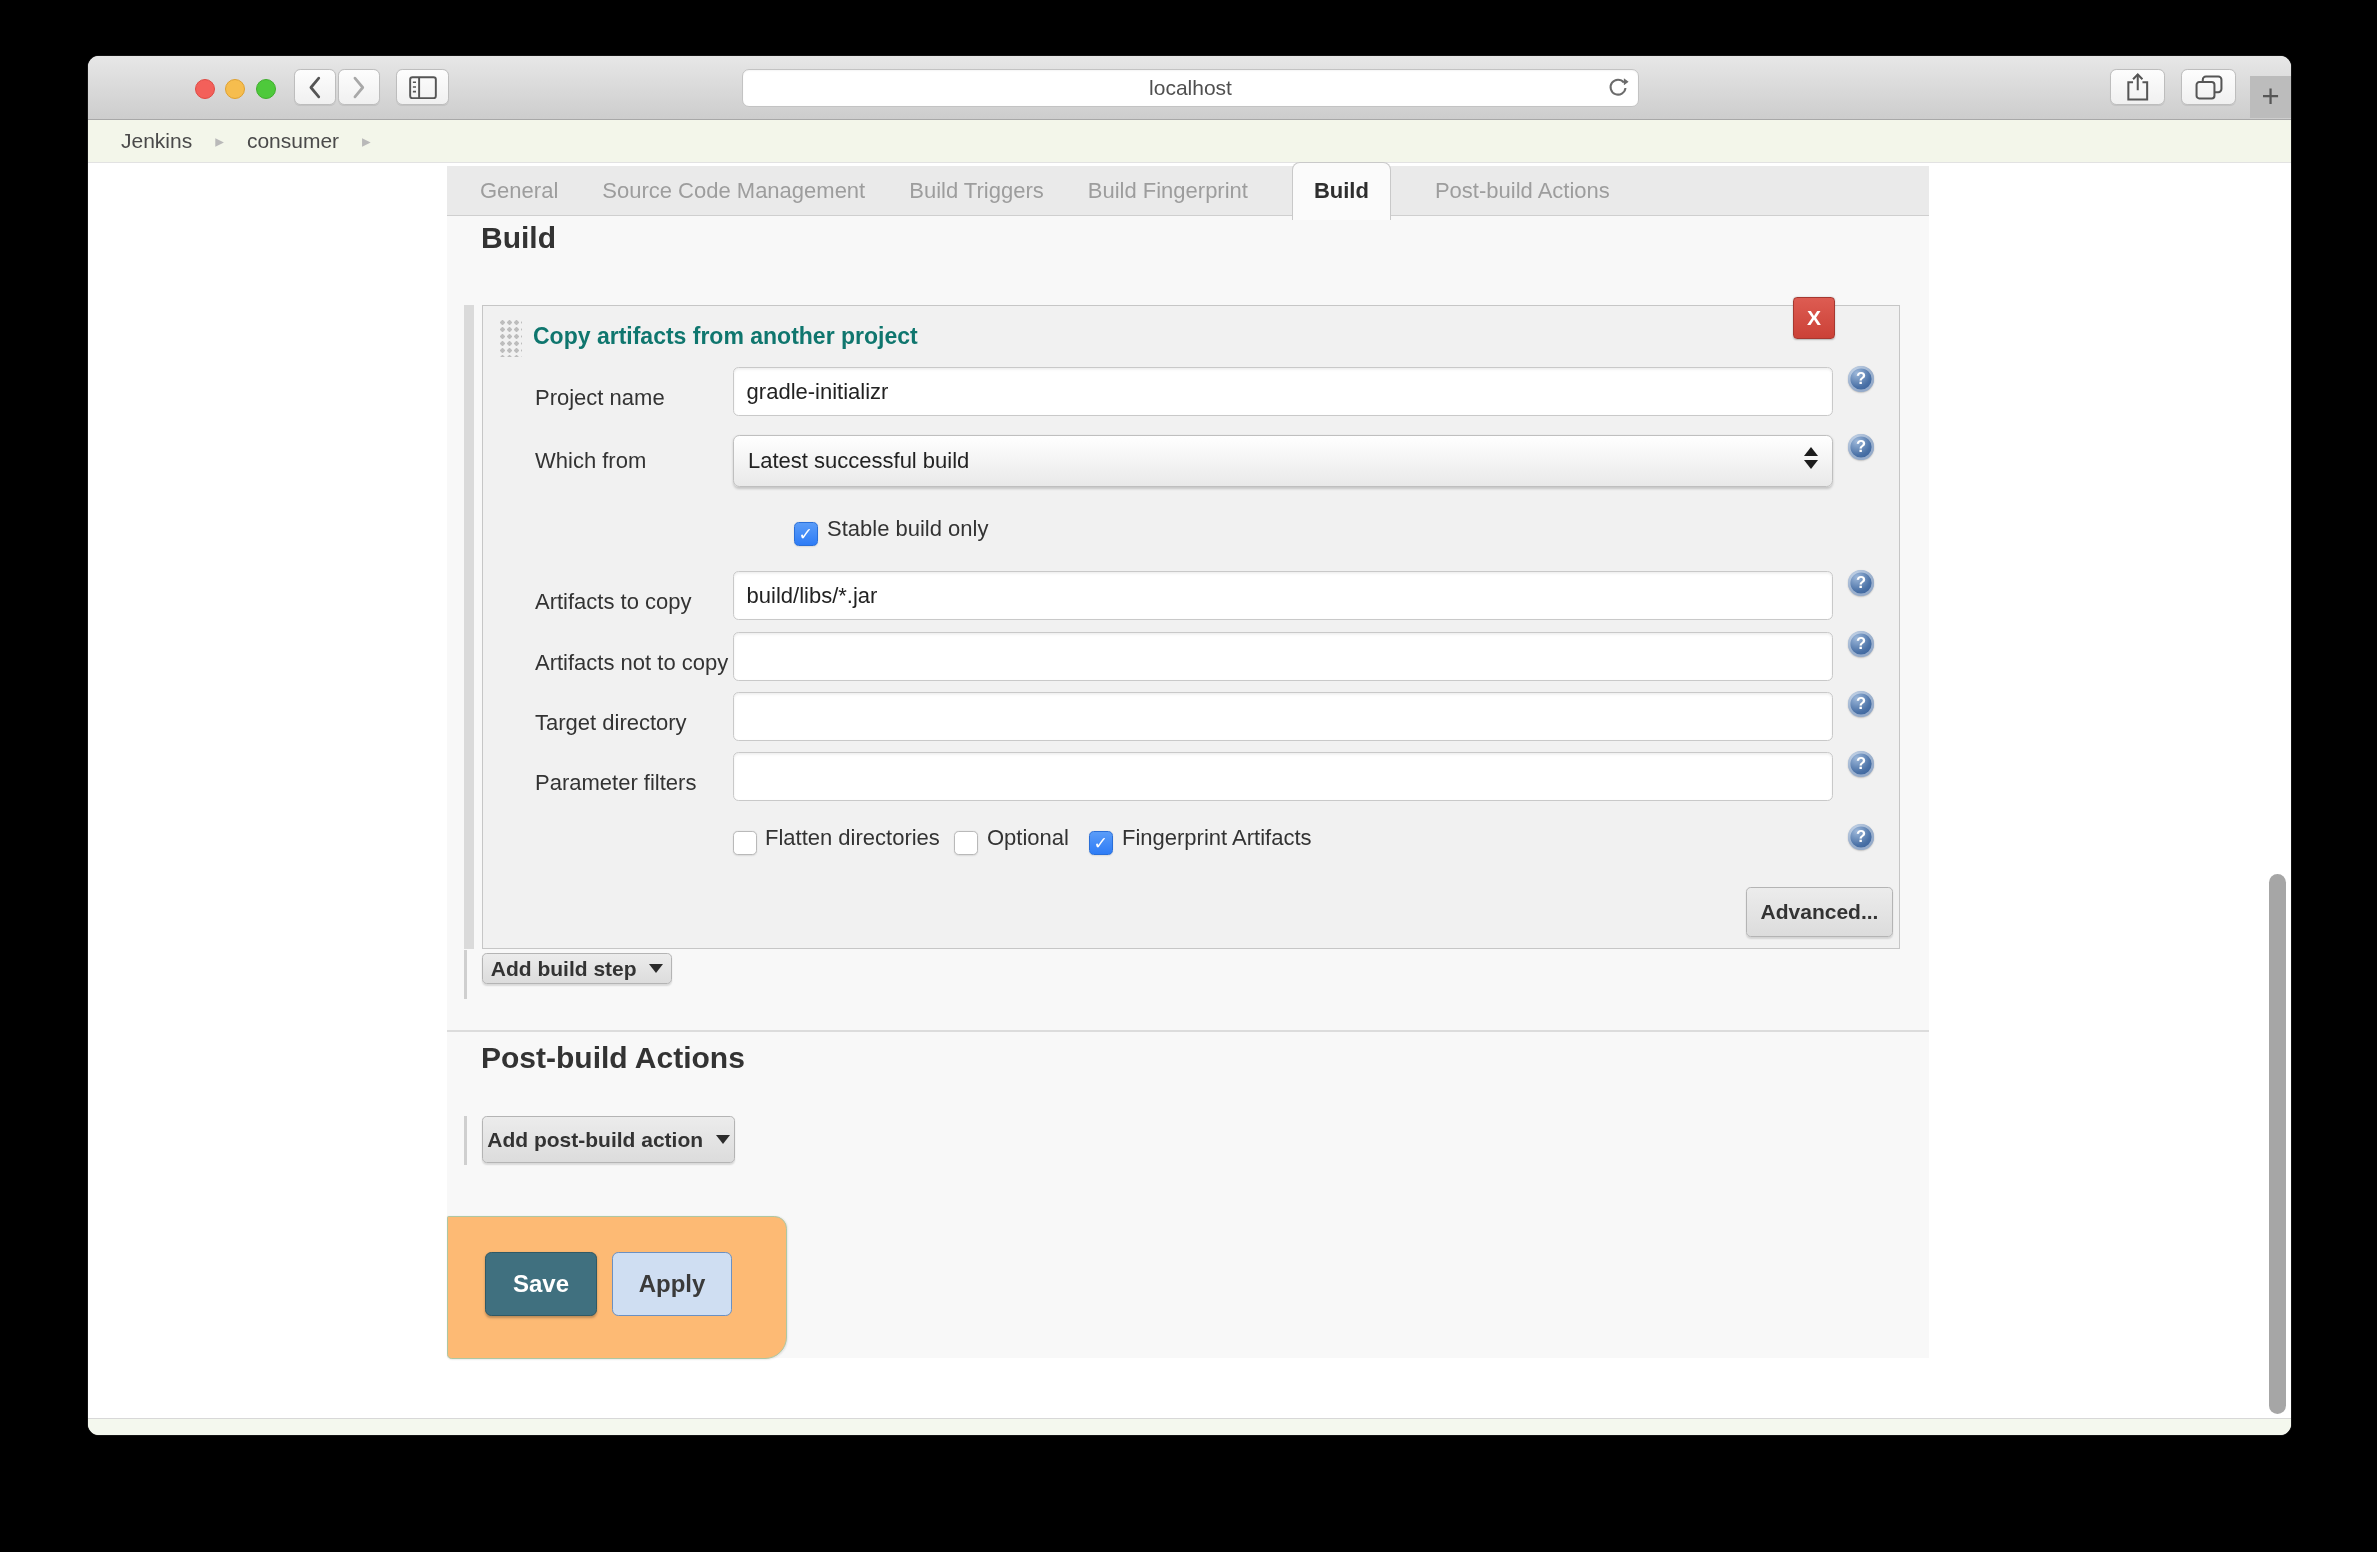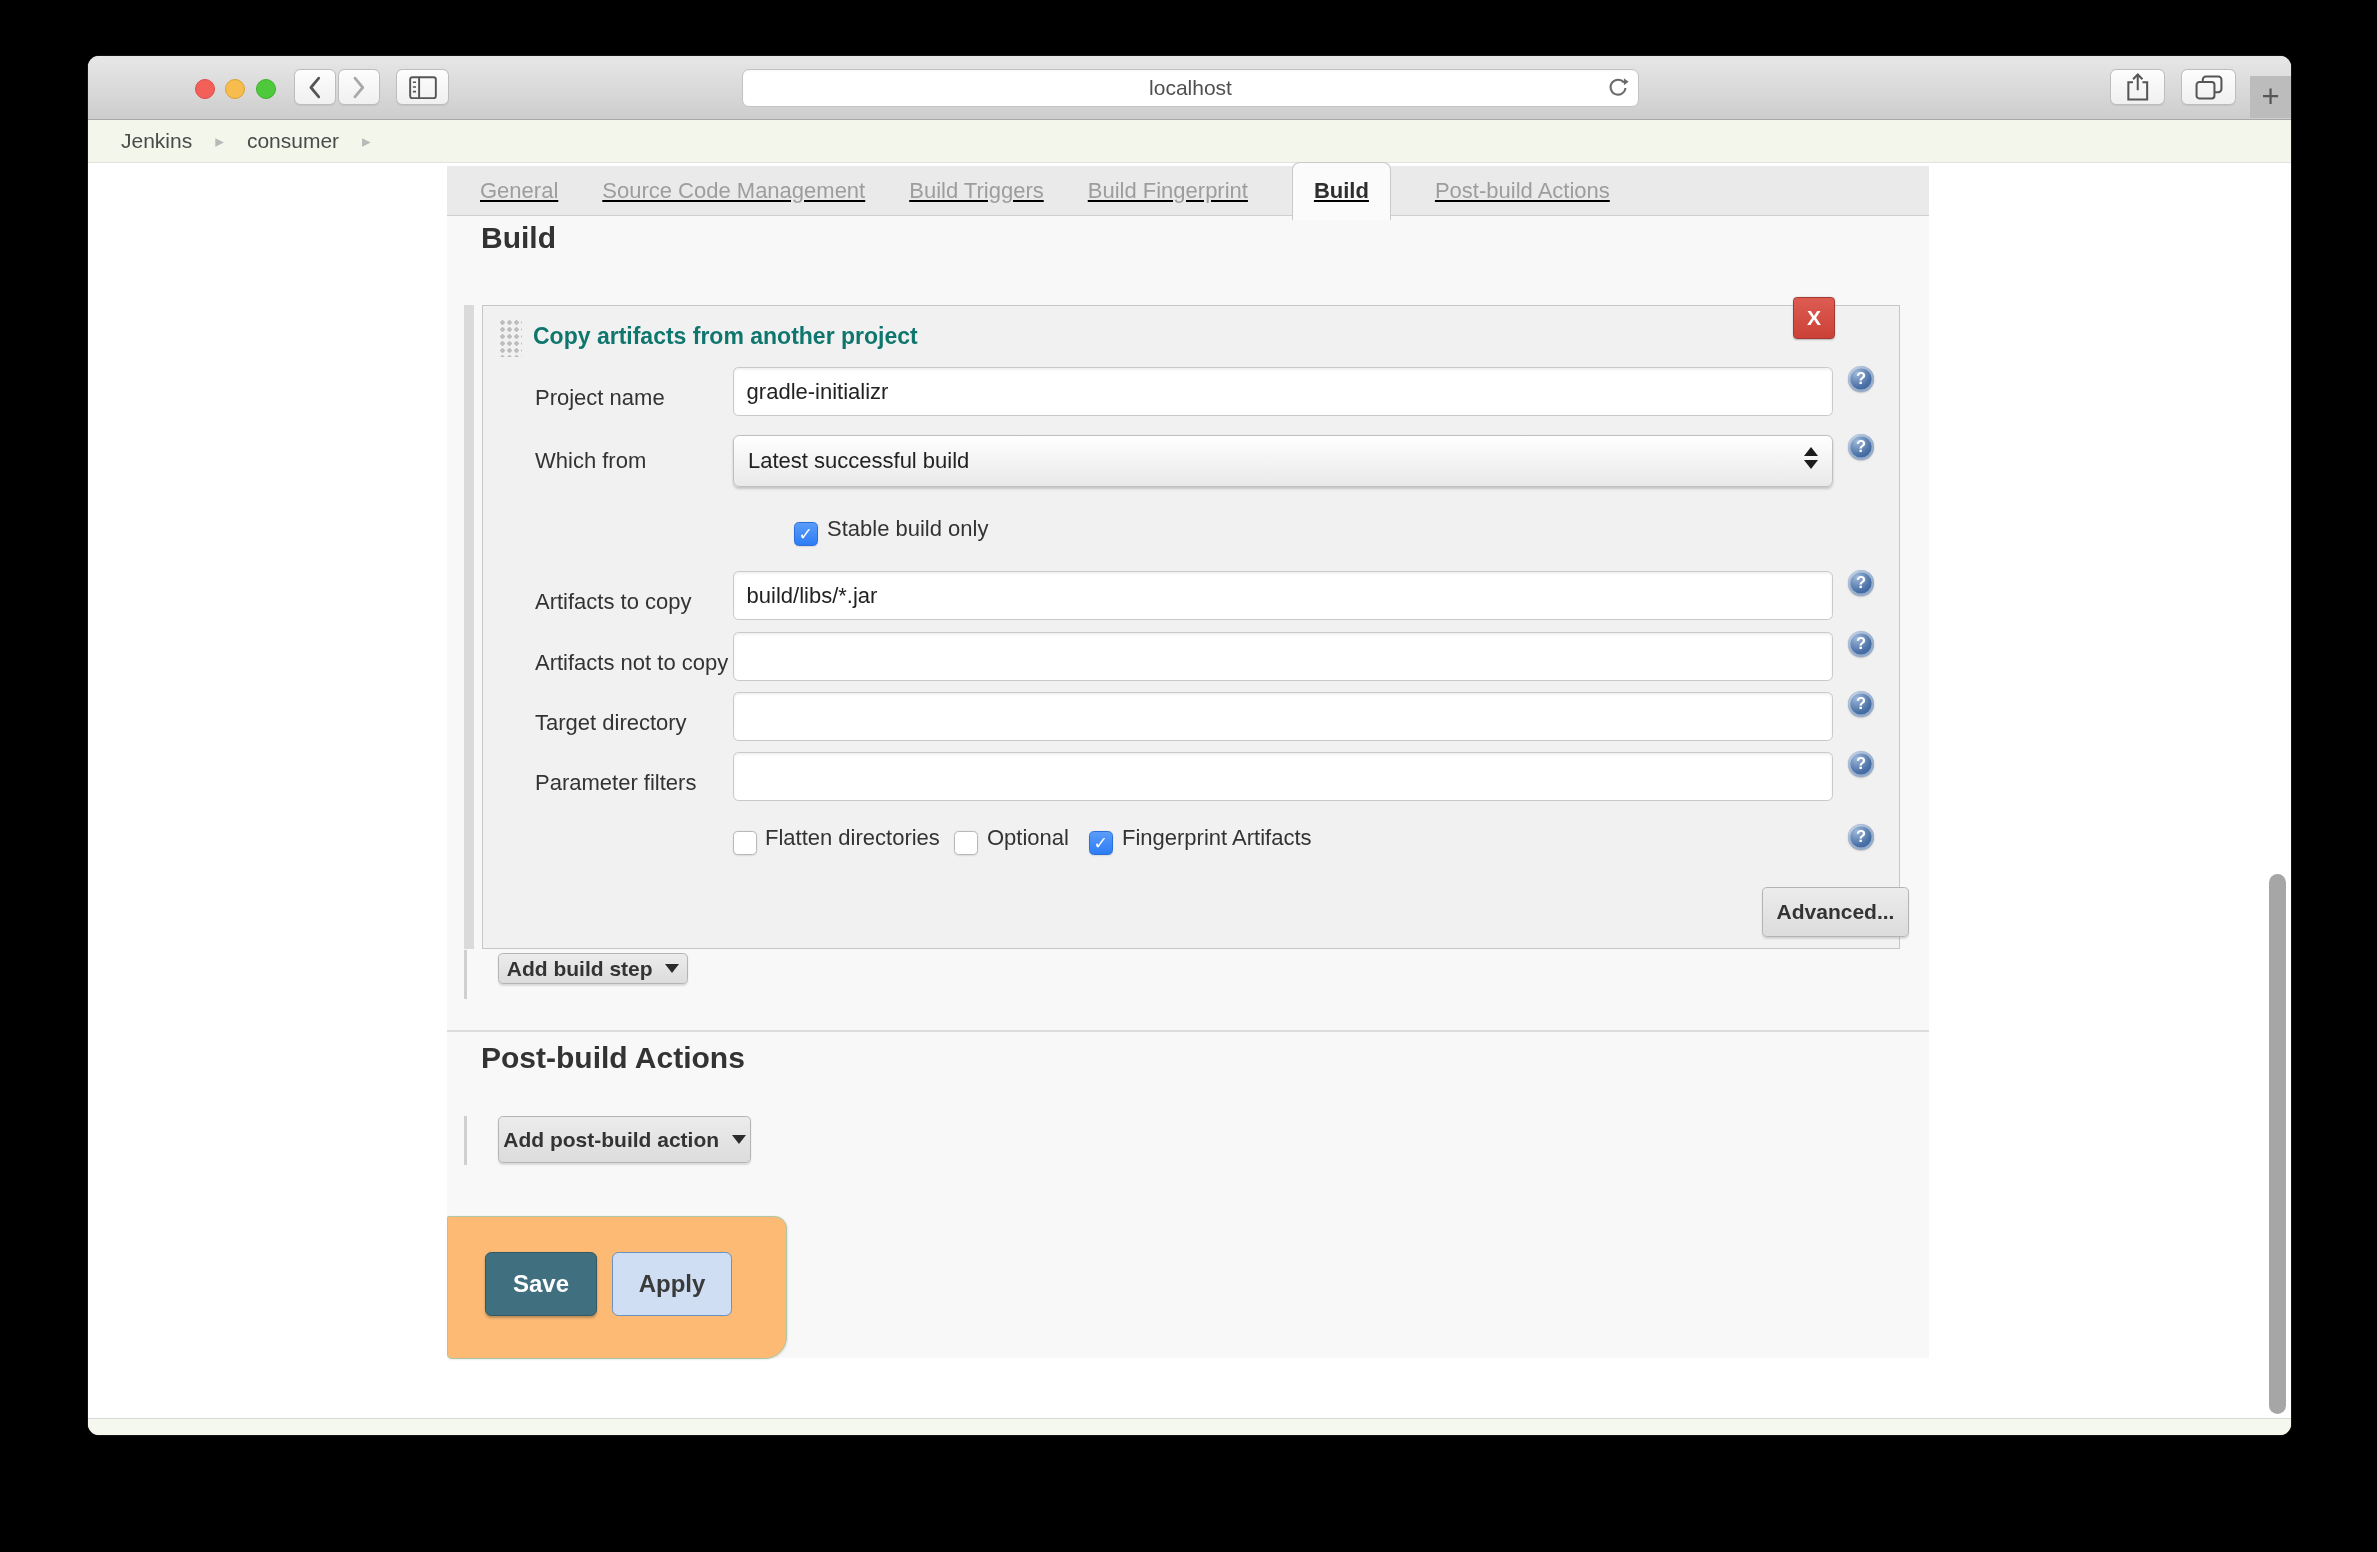--- a/index.html
+++ b/index.html
@@ -35,21 +35,21 @@
   .crumbbar { height:43px; background:#f3f6ea; border-bottom:0.8px solid #e2e2e2; display:flex; align-items:center; padding-left:33px; }
   .crumb { font-size:21px; color:#4a4a4a; }
   .crumb-sep { font-size:17.3px; color:#b9b9b9; margin:0 23px; }
 
   
   .content { position:relative; height:1255px; background:#fff; }
   .footerbar { height:18px; background:#f4f8ee; border-top:1.6px solid #d8d8d8; }
 
   .form-area { position:absolute; left:359px; top:3.1px; width:1482px; }
   .tabstrip { height:50px; background:#eaeaea; border-bottom:1.6px solid #cfcfcf; display:flex; align-items:center;
-              padding-left:33px; column-gap:44px;text-decoration:underline; }
+              padding-left:33px; column-gap:44px; }
   .tab { font-size:22px; color:#9d9d9d; white-space:nowrap; }
   .tab.active { background:#fbfbfb; color:#2e2e2e; font-weight:bold; border:0.8px solid #c9c9c9; border-bottom:none;
                 border-radius:7.8px 7.8px 0 0; padding:0 21px; height:58px; display:flex; align-items:center; position:relative; z-index:2; }
   .form-body { position:relative; height:1142px; background:#f8f8f8; }
 
   h1.sect { position:absolute; left:34px; font-size:30px; font-weight:bold; color:#333; }
 
   
   .leftbar { position:absolute; left:17.3px; width:10.2px; background:#dadada; }
   .leftline { position:absolute; left:17.3px; width:2.4px; background:#cfcfcf; }
@@ -77,21 +77,21 @@
           color:#fff; font-weight:bold; font-size:16.5px; display:flex; align-items:center; justify-content:center; }
 
   .cb { width:23.5px; height:23.5px; background:#fff; border:1.6px solid #b9b9b9; border-radius:4.7px;
         box-shadow:0 0.8px 1.6px rgba(0,0,0,.1); display:flex; align-items:center; justify-content:center;
         color:transparent; font-size:17.3px; font-weight:bold; }
   .cb.checked { background:linear-gradient(#5a9cf8,#2e7cf6); border-color:#2a6fd8; color:#fff; }
   .cblabel { font-size:22px; color:#333; white-space:nowrap; }
 
   .jbtn { background:linear-gradient(#ececec,#dcdcdc); border:1.6px solid #b4b4b4; border-radius:4.7px; color:#333;
           font-size:21px; font-weight:600; display:flex; align-items:center; justify-content:center; gap:12.6px;
-          box-shadow:0 1.6px 1.6px rgba(0,0,0,.12);margin-left:16px; }
+          box-shadow:0 1.6px 1.6px rgba(0,0,0,.12); }
   .caret { width:0; height:0; border-left:7px solid transparent; border-right:7px solid transparent; border-top:9.4px solid #2b2b2b; }
 
   .divider { position:absolute; left:0; top:814px; width:1482px; height:1.6px; background:#dcdcdc; }
 
   .save-panel { position:absolute; left:0; top:1000px; width:340px; height:143px; background:#fdba74;
                 border:1.6px solid #aec7a2; border-radius:1.6px 12.6px 22px 4.7px; box-shadow:0.8px 0.8px 1.6px rgba(0,0,0,.08); }
   .save-btn { position:absolute; left:37px; top:35px; width:112px; height:64px; background:#40707f; border:1.6px solid #2f5965;
               border-radius:6.3px; color:#fff; font-size:24px; font-weight:bold; display:flex; align-items:center; justify-content:center;
               box-shadow:0 1.6px 2.4px rgba(0,0,0,.25); }
   .apply-btn { position:absolute; left:164px; top:35px; width:120px; height:64px; background:#cfdef2; border:1.6px solid #6b90c2;

